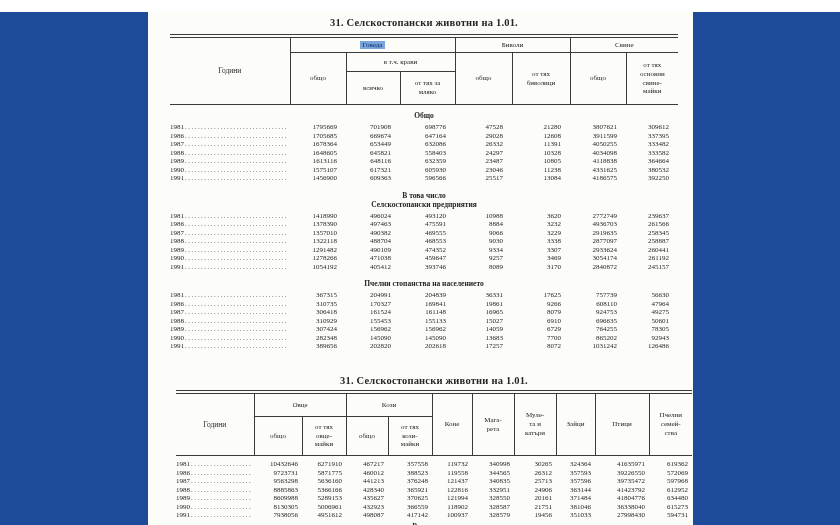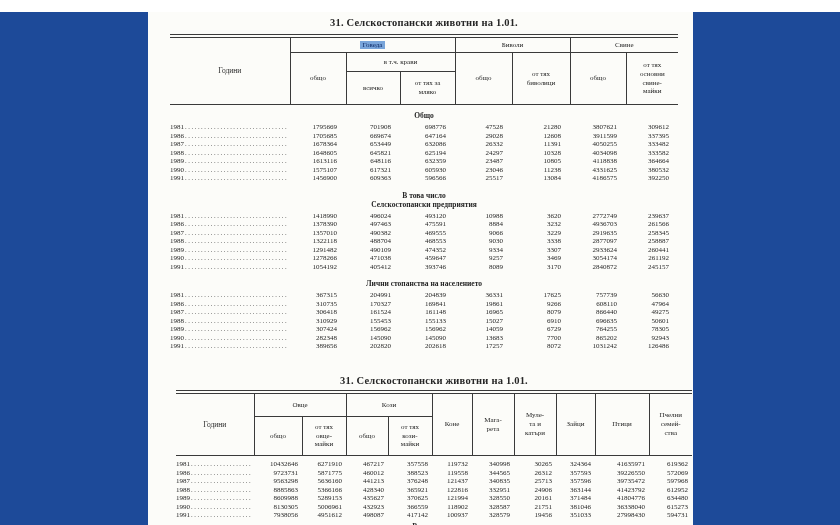--- a/index.html
+++ b/index.html
@@ -178,21 +178,21 @@
             </tr>
             <tr>
               <td class="yr">
                 <span class="yrflex">
                   <span>1988</span>
                   <span class="dots">..........................................................................................</span>
                 </span>
               </td>
               <td class="num">1648605</td>
               <td class="num">645821</td>
-              <td class="num">625194</td>
+              <td class="num">558403</td>
               <td class="num">24297</td>
               <td class="num">10328</td>
               <td class="num">4034098</td>
               <td class="num">333582</td>
             </tr>
             <tr>
               <td class="yr">
                 <span class="yrflex">
                   <span>1989</span>
                   <span class="dots">..........................................................................................</span>
@@ -342,21 +342,21 @@
               <td class="num">1054192</td>
               <td class="num">405412</td>
               <td class="num">393746</td>
               <td class="num">8089</td>
               <td class="num">3170</td>
               <td class="num">2840872</td>
               <td class="num">245157</td>
             </tr>
             <tr>
               <td colspan="8" class="sect">
-                <div>Лични стопанства на населението</div>
+                <div>Пчелни стопанства на населението</div>
               </td>
             </tr>
             <tr>
               <td class="yr">
                 <span class="yrflex">
                   <span>1981</span>
                   <span class="dots">..........................................................................................</span>
                 </span>
               </td>
               <td class="num">367315</td>
@@ -387,21 +387,21 @@
                 <span class="yrflex">
                   <span>1987</span>
                   <span class="dots">..........................................................................................</span>
                 </span>
               </td>
               <td class="num">306418</td>
               <td class="num">161524</td>
               <td class="num">161148</td>
               <td class="num">16965</td>
               <td class="num">8079</td>
-              <td class="num">866440</td>
+              <td class="num">924753</td>
               <td class="num">49275</td>
             </tr>
             <tr>
               <td class="yr">
                 <span class="yrflex">
                   <span>1988</span>
                   <span class="dots">..........................................................................................</span>
                 </span>
               </td>
               <td class="num">310929</td>

